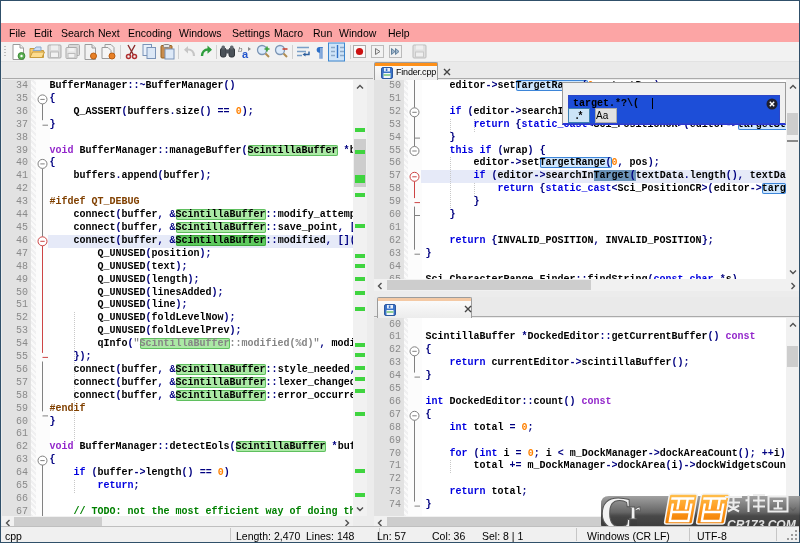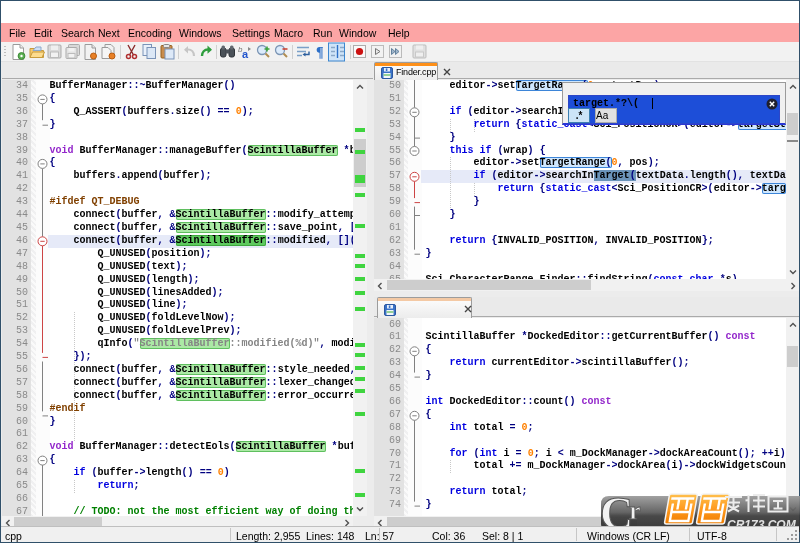--- a/index.html
+++ b/index.html
@@ -551,24 +551,24 @@
   <g stroke="#ececec" stroke-width="2" fill="none">
    <path d="M126 11 h17 M134.5 11 v13 M128 16.5 h13 M129 19.5 l11 6 M140 19.5 l-11 6"></path>
    <path d="M149.5 9 v17 M146.5 14.5 l3 -0.5 M154 9 h12 M159.5 9.5 v16.5 M154 14.5 h12 M154 20.5 h12"></path>
    <path d="M169.5 10.5 h19 v15 h-19 z M174 15 h10 M179 15 v7.5 M174.5 22.5 h9"></path>
   </g>
   <text x="128" y="43" font-family="'Liberation Sans',sans-serif" font-style="italic" font-weight="bold" font-size="12" fill="#e2e2e2">CR173.COM</text>
  </svg>
  <div id="status" class="abs">
   <span style="left:4px">cpp</span>
   <div class="sep" style="left:229px"></div>
-  <span style="left:235px">Length: 2,955</span>
+  <span style="left:235px">Length: 2,470</span>
       <span style="left:305px">Lines: 148</span>
   <div class="sep" style="left:378px"></div>
-  <span style="left:364px">Ln: 57</span>
+  <span style="left:376px">Ln: 57</span>
       <span style="left:431px">Col: 36</span>
       <span style="left:481px">Sel: 8 | 1</span>
   <div class="sep" style="left:575px"></div>
   <span style="left:586px">Windows (CR LF)</span>
   <div class="sep" style="left:688px"></div>
   <span style="left:696px">UTF-8</span>
   <div class="sep" style="left:775px"></div>
   <svg class="abs" style="left:786px;top:3px" width="11" height="11" viewBox="0 0 11 11">
         <g fill="#9a9a9a">
           <rect x="8" y="0" width="2" height="2"></rect>

